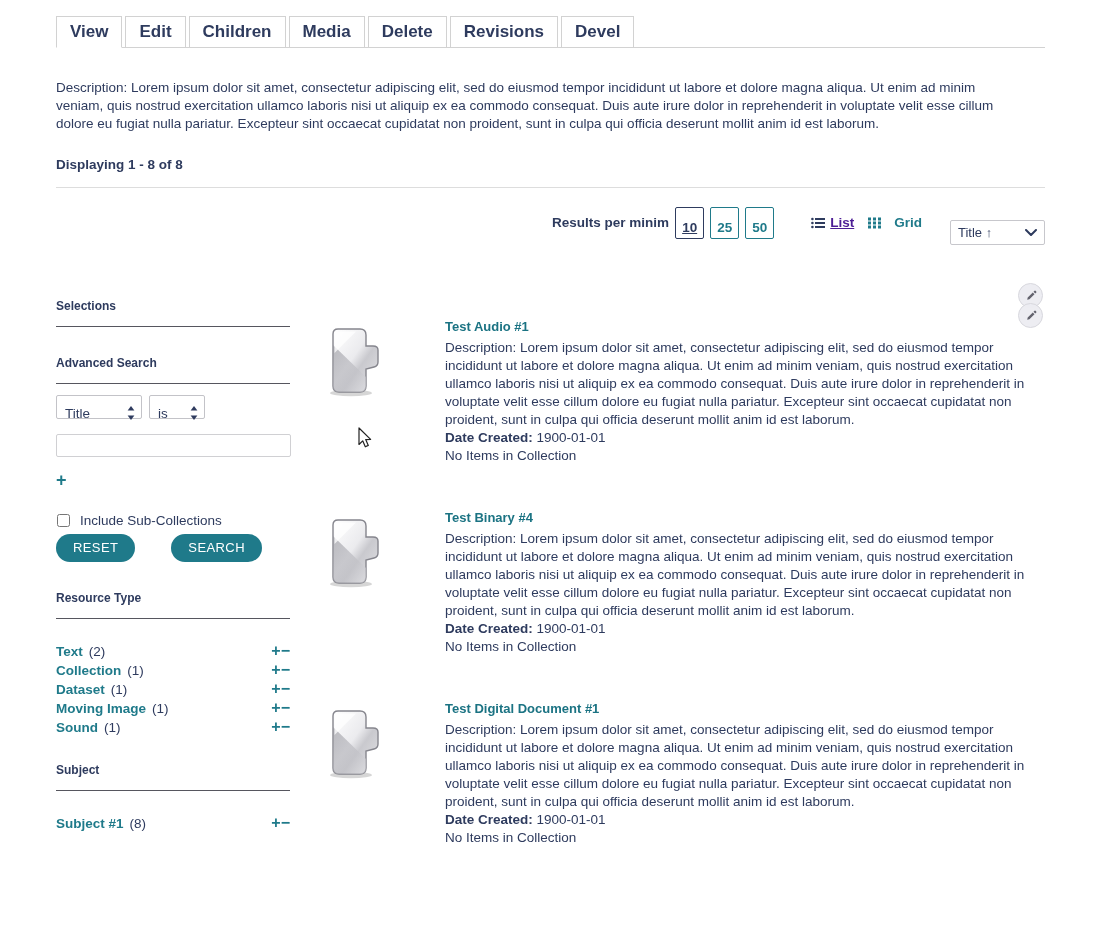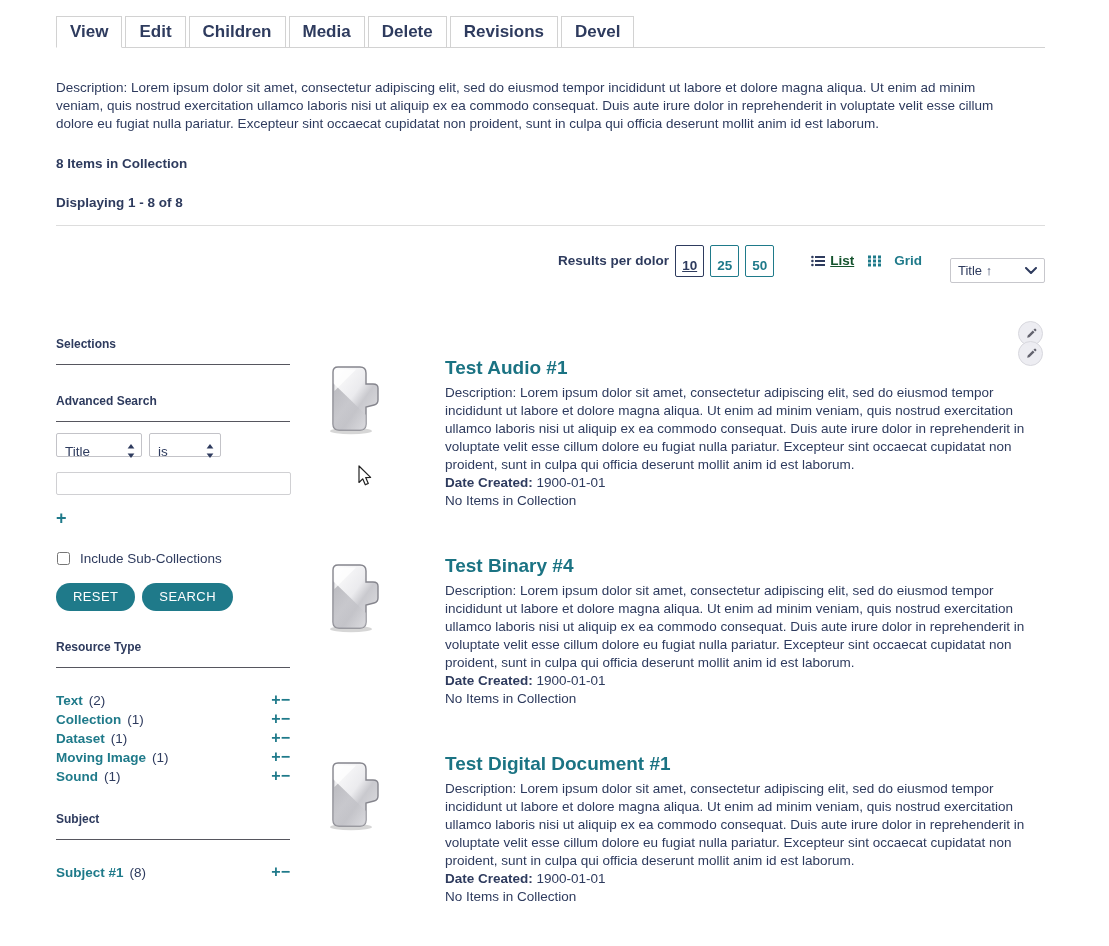--- a/index.html
+++ b/index.html
@@ -35,21 +35,21 @@
   .results-bar { margin-top:22px; display:flex; align-items:center; justify-content:flex-end; height:25px; }
   .results-label { font-weight:bold; }
   .pg {
     margin-left:6px; padding:12px 6px 3px; border-radius:2px;
     font-weight:bold; border:1.5px solid #1f7a8a; color:#1f7a8a;
     background:#fff; cursor:pointer; line-height:15px;
   }
   .pg.current { border-color:#2e3b5e; color:#2e3b5e; text-decoration:underline; }
   .display-toggle { display:flex; align-items:center; margin-left:37px; cursor:pointer; font-weight:bold; }
   .display-toggle .glyph { margin-right:5px; display:flex; }
-  .list-link { color:#14532d; text-decoration:underline; }
+  .list-link { color:#4c1d95; text-decoration:underline; }
   .grid-link { color:#1f7a8a; margin-left:14px;gap:8px; }
   .sort-select {
     margin-left:28px; width:95px; height:25px; padding:0 7px;
     border:1px solid #c7c7cc; border-radius:2px; background:#fff;
     display:flex; align-items:center; justify-content:space-between;
     font-size:13px; color:#2e3b5e; cursor:pointer;margin-top:20px;
   }
 
   
   .content { display:flex; margin-top:64px; align-items:flex-start; }
@@ -62,45 +62,45 @@
     padding-bottom:13px; border-bottom:1px solid #56565e;
   }
   .side-section { margin-bottom:29px; }
   .adv-row { display:flex; margin-top:11px; }
   .fake-select {
     height:24px; border:1px solid #c3c3c8; background:#fff; border-radius:2px;
     display:flex; align-items:center; justify-content:space-between;
     padding:12px 6px 0 8px; font-size:13.5px; color:#2e3b5e; cursor:pointer;
   }
   .fake-select.field { width:86px; margin-right:7px; }
-  .fake-select.op { width:72px;align-items:center; }
+  .fake-select.op { width:56px;align-items:center; }
   .search-input {
     margin-top:15px; width:235px; height:23px; border:1px solid #d0d0d3; border-radius:2px;
     padding:0 6px; font-family:"Liberation Sans",sans-serif; font-size:13px; color:#2e3b5e;
   }
   .add-term { margin-top:16px; color:#1f7a8a; font-weight:bold; font-size:18px; line-height:14px; cursor:pointer; width:14px; }
   .checkbox-row { margin-top:26px; display:flex; align-items:center; }
   .checkbox-row input { width:13px; height:13px; margin:0 10px 0 1px; }
-  .btn-row { margin-top:17px; display:flex; }
+  .btn-row { margin-top:6px; display:flex;gap:29px; }
   .pill-btn {
     border:none; background:#1f7a8a; color:#ffffff; font-family:"Liberation Sans",sans-serif;
     font-size:13px; padding:6px 17px 7px; border-radius:14px; margin-right:7px; cursor:pointer; letter-spacing:0.4px;
   }
   .facet-row { display:flex; align-items:baseline; margin-top:5px; line-height:13px; }
   .facet-row:first-of-type { margin-top:25px; }
   .facet-link { color:#1f7a8a; font-weight:bold; cursor:pointer; }
   .facet-count { margin-left:6px; color:#2e3b5e; }
   .facet-controls { margin-left:auto; color:#1f7a8a; font-weight:bold; font-size:16px; }
   .facet-controls span { cursor:pointer; }
 
   
   .item { position:relative; display:flex; padding-top:20px; margin-bottom:25px; }
   .item-icon { width:135px; flex-shrink:0; padding-left:10px; padding-top:6px; }
   .item-body { max-width:588px; }
-  .item-title { margin:0 0 5px 0; font-size:19px; font-weight:bold; color:#1b7383; cursor:pointer; }
+  .item-title { margin:0 0 5px 0; font-size:13px; font-weight:bold; color:#1b7383; cursor:pointer; }
   .item-desc { line-height:18px; }
   .item-meta { line-height:18px; }
   .meta-label { font-weight:bold; }
 
   .edit-fab {
     position:absolute; right:2px; width:25px; height:25px; border-radius:50%;
     background:rgba(236,236,241,0.95); border:1px solid #d8d8de;
     display:flex; align-items:center; justify-content:center; cursor:pointer;
   }
   .edit-fab.one { top:-16px; }
@@ -172,26 +172,25 @@
     <div class="tab active">View</div>
     <div class="tab">Edit</div>
     <div class="tab">Children</div>
     <div class="tab">Media</div>
     <div class="tab">Delete</div>
     <div class="tab">Revisions</div>
     <div class="tab">Devel</div>
   </nav>
 
   <p class="description">Description: Lorem ipsum dolor sit amet, consectetur adipiscing elit, sed do eiusmod tempor incididunt ut labore et dolore magna aliqua. Ut enim ad minim veniam, quis nostrud exercitation ullamco laboris nisi ut aliquip ex ea commodo consequat. Duis aute irure dolor in reprehenderit in voluptate velit esse cillum dolore eu fugiat nulla pariatur. Excepteur sint occaecat cupidatat non proident, sunt in culpa qui officia deserunt mollit anim id est laborum.</p>
-  <div class="items-count">8 Items in Collection</div>
   <div class="displaying">Displaying 1 - 8 of 8</div>
   <div class="divider"></div>
 
   <div class="results-bar">
-    <span class="results-label">Results per dolor</span>
+    <span class="results-label">Results per minim</span>
     <span class="pg current">10</span>
     <span class="pg">25</span>
     <span class="pg">50</span>
     <span class="display-toggle">
       <span class="glyph">
           <svg width="14" height="12">
             <use href="#sym-list"></use>
           </svg>
         </span>
       <span class="list-link">List</span>

